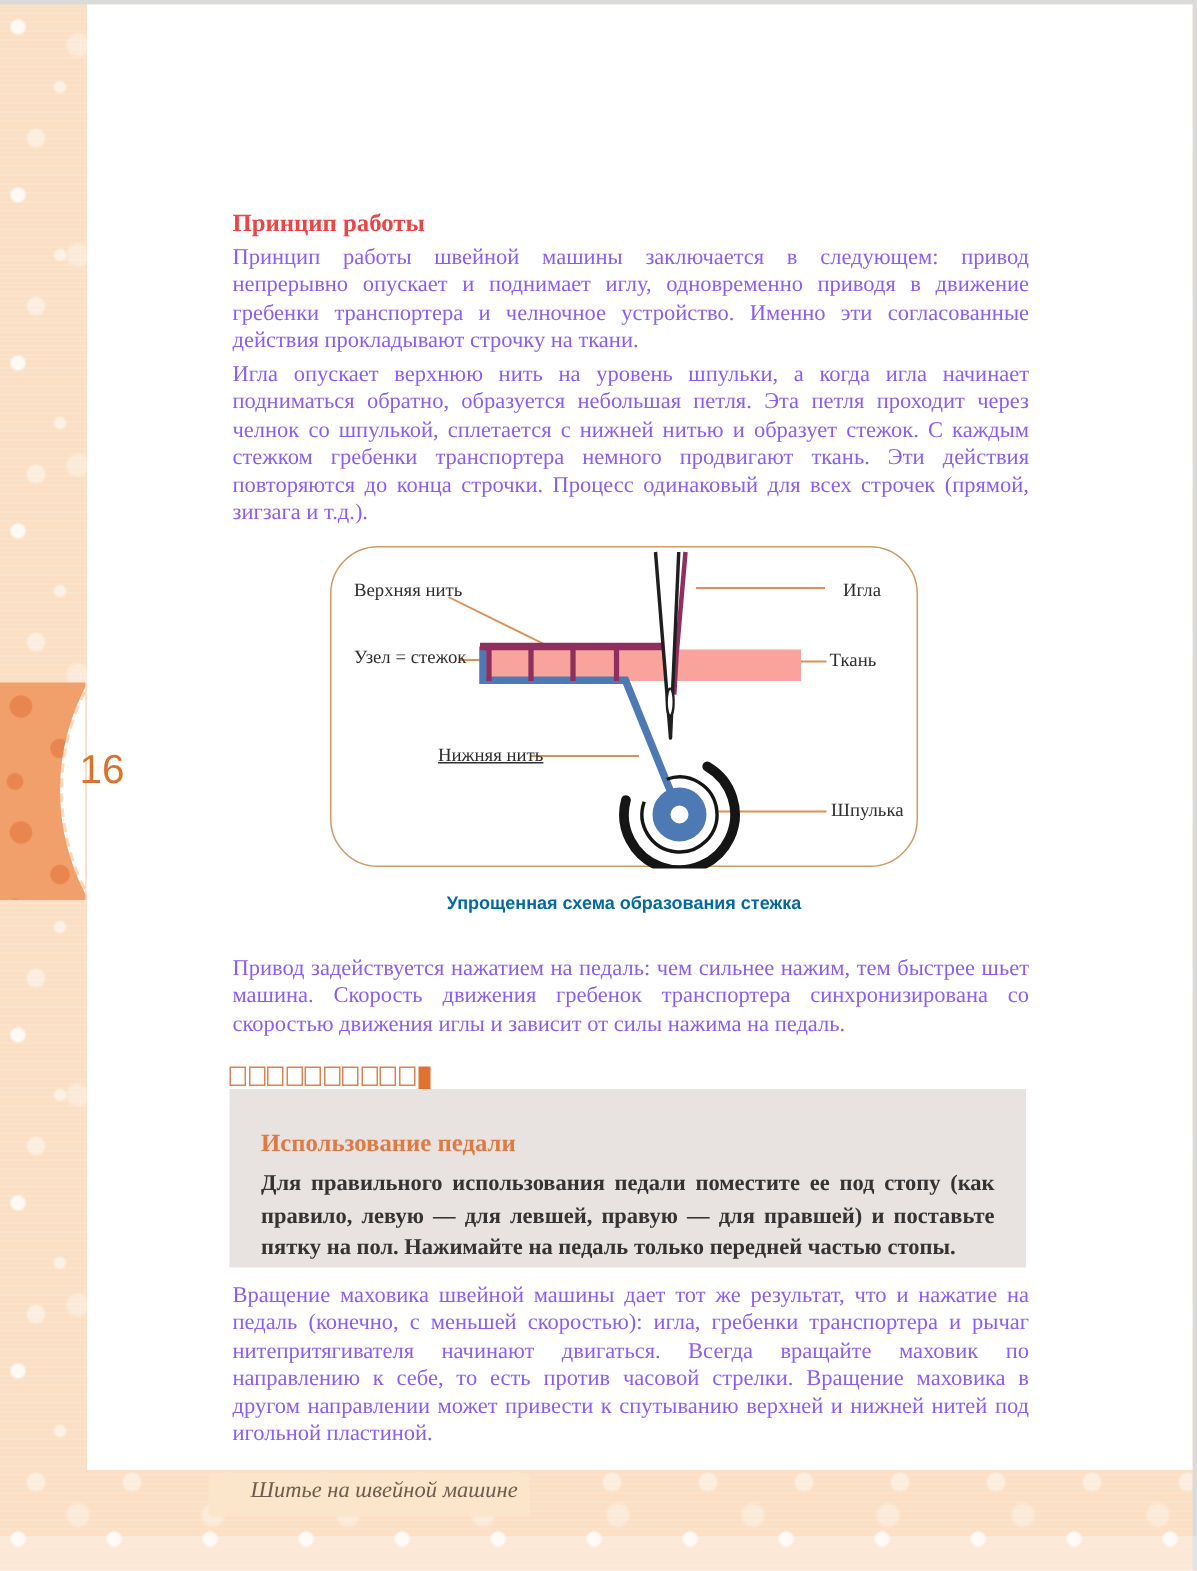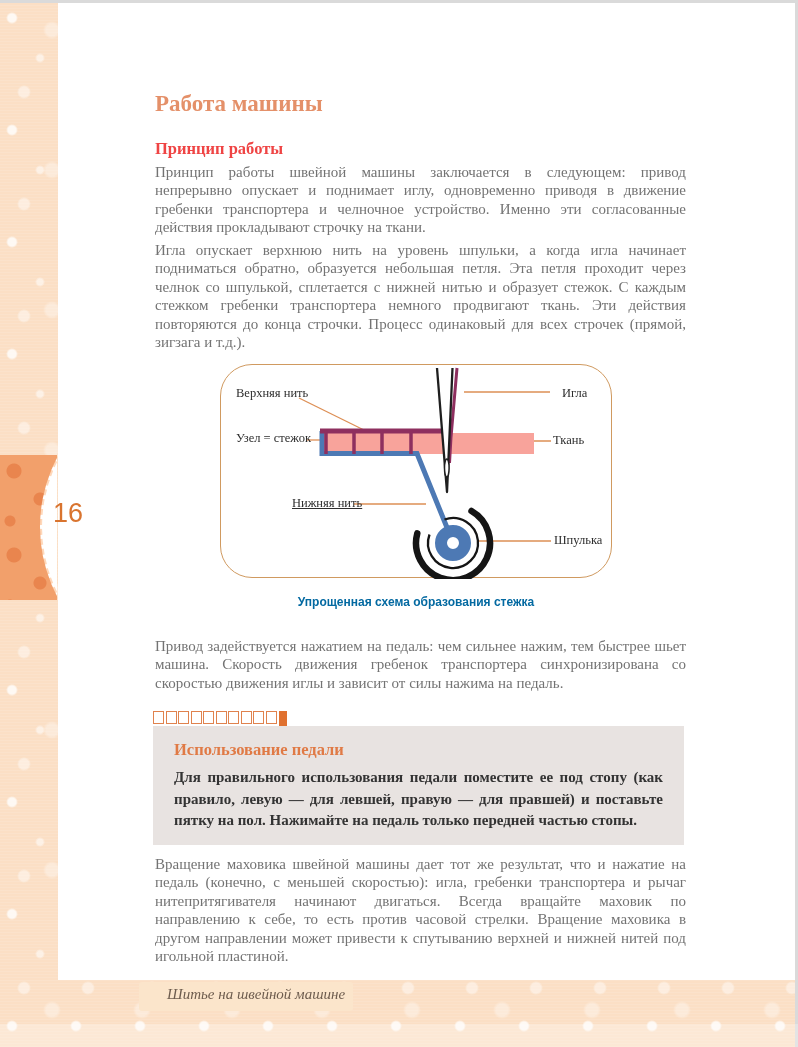--- a/index.html
+++ b/index.html
@@ -17,21 +17,21 @@
     font-family:"Liberation Serif", serif;
   }
   .edge-top { position:absolute; left:0; top:0; width:798px; height:3px; background:#dadada; }
   .edge-right { position:absolute; right:0; top:0; width:3px; height:1047px; background:#dadada; }
 
   .page { position:absolute; left:58px; top:3px; width:737px; height:977px; background:#ffffff; }
 
   
   .doc-title { position:absolute; left:97px; top:88px; font-size:23px; font-weight:bold; color:#e49069; }
   .section-heading { position:absolute; left:97px; top:136px; font-size:16.5px; font-weight:bold; color:#ef4444; }
-  .para { position:absolute; left:97px; width:531px; font-size:15px; line-height:18.4px; color:#737373; text-align:justify; }
+  .para { position:absolute; left:97px; width:531px; font-size:15px; line-height:18.4px; color:#8b5cf6; text-align:justify; }
   .p1 { top:160px; }
   .p2 { top:238px; }
   .p3 { top:634px; }
   .p4 { top:852px; }
 
   
   .diagram { position:absolute; left:162px; top:361px; width:392px; height:214px;
              border:1.5px solid #d09a60; border-radius:32px; background:#fff; }
   .diagram svg { position:absolute; left:0; top:0; }
   .dlabel { position:absolute; font-size:12.5px; color:#2e2e2e; white-space:nowrap; }
@@ -44,21 +44,21 @@
   .diagram-caption { position:absolute; left:162px; top:592px; width:392px; text-align:center;
                      font-family:"Liberation Sans", sans-serif; font-size:12px; font-weight:600; color:#0369a1; }
 
   
   .stitch-row { position:absolute; left:95px; top:708px; display:flex; align-items:flex-start; }
   .stitch-cell { width:11px; height:13px; background:#fff; border:1.5px solid #e0824d; margin-right:1.5px; }
   .stitch-solid { width:8px; height:16px; background:#e0712f; margin-left:1px; }
 
   
   .info-box { position:absolute; left:95px; top:723px; width:531px; height:119px;
-              background:#e8e3e1; padding:14px 21px; }
+              background:#e8e3e1; padding:26px 21px; }
   .info-title { font-size:16.5px; font-weight:bold; color:#e07a45; }
   .info-body { margin-top:7px; font-size:15px; line-height:21.5px; font-weight:bold;
                color:#333; text-align:justify; }
 
   
   .page-tab { position:absolute; left:0; top:455px; width:57px; height:145px; overflow:hidden;
     background-color:#f2a06b;
     background-image:
       radial-gradient(circle at 14px 16px, #e9854e 0 7px, rgba(0,0,0,0) 8px),
       radial-gradient(circle at 40px 44px, #e9854e 0 6px, rgba(0,0,0,0) 7px),
@@ -77,21 +77,20 @@
 </head>
 <body>
 
 <div class="canvas">
 
   <div class="edge-top"></div>
   <div class="edge-right"></div>
 
   <div class="page">
 
-    <div class="doc-title">Работа машины</div>
     <div class="section-heading">Принцип работы</div>
 
     <div class="para p1">Принцип работы швейной машины заключается в следующем: привод непрерывно опускает и поднимает иглу, одновременно приводя в движение гребенки транспортера и челночное устройство. Именно эти согласованные действия прокладывают строчку на ткани.</div>
     <div class="para p2">Игла опускает верхнюю нить на уровень шпульки, а когда игла начинает подниматься обратно, образуется небольшая петля. Эта петля проходит через челнок со шпулькой, сплетается с нижней нитью и образует стежок. С каждым стежком гребенки транспортера немного продвигают ткань. Эти действия повторяются до конца строчки. Процесс одинаковый для всех строчек (прямой, зигзага и т.д.).</div>
 
     <div class="diagram">
       <svg width="392" height="214" viewBox="0 0 392 214">
 
         <g stroke="#dd8f55" stroke-width="1.3">
           <path d="M78,33 L147,67" fill="none"></path>

